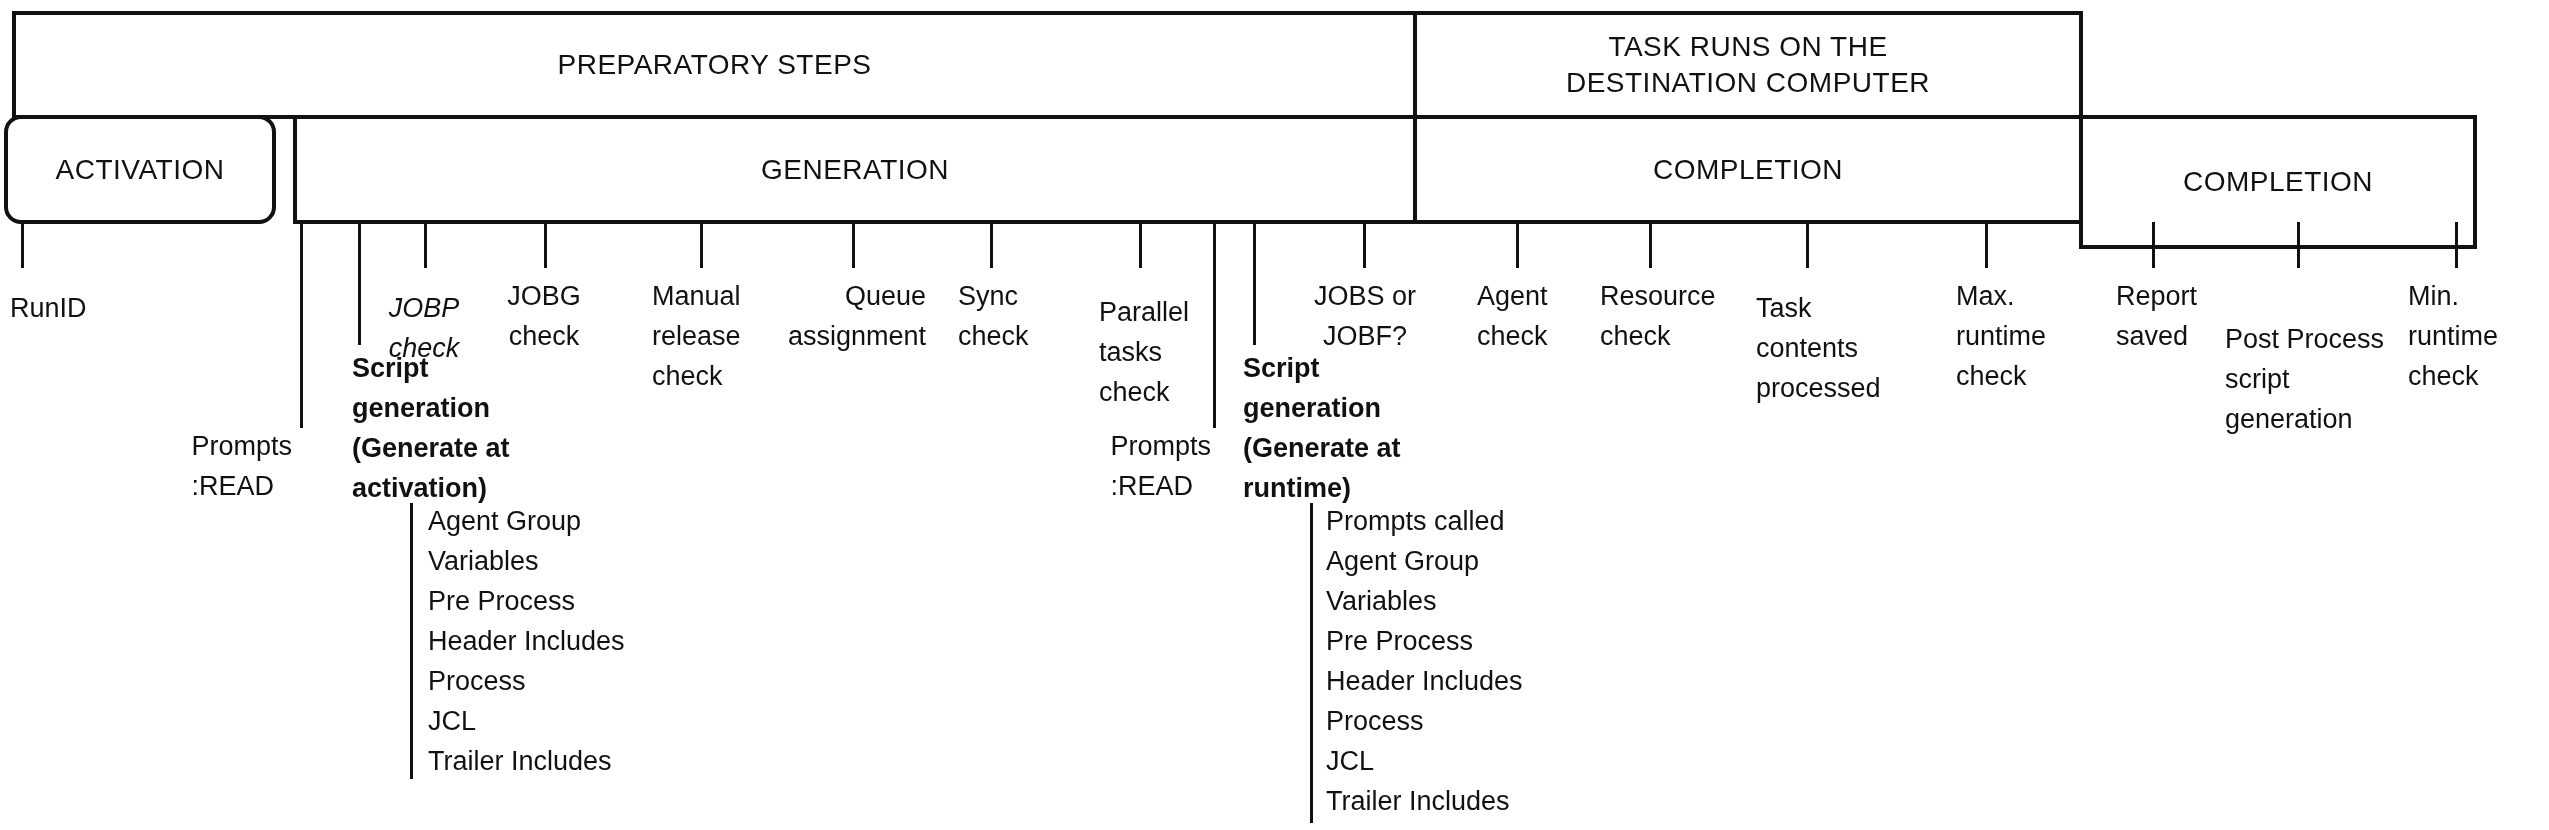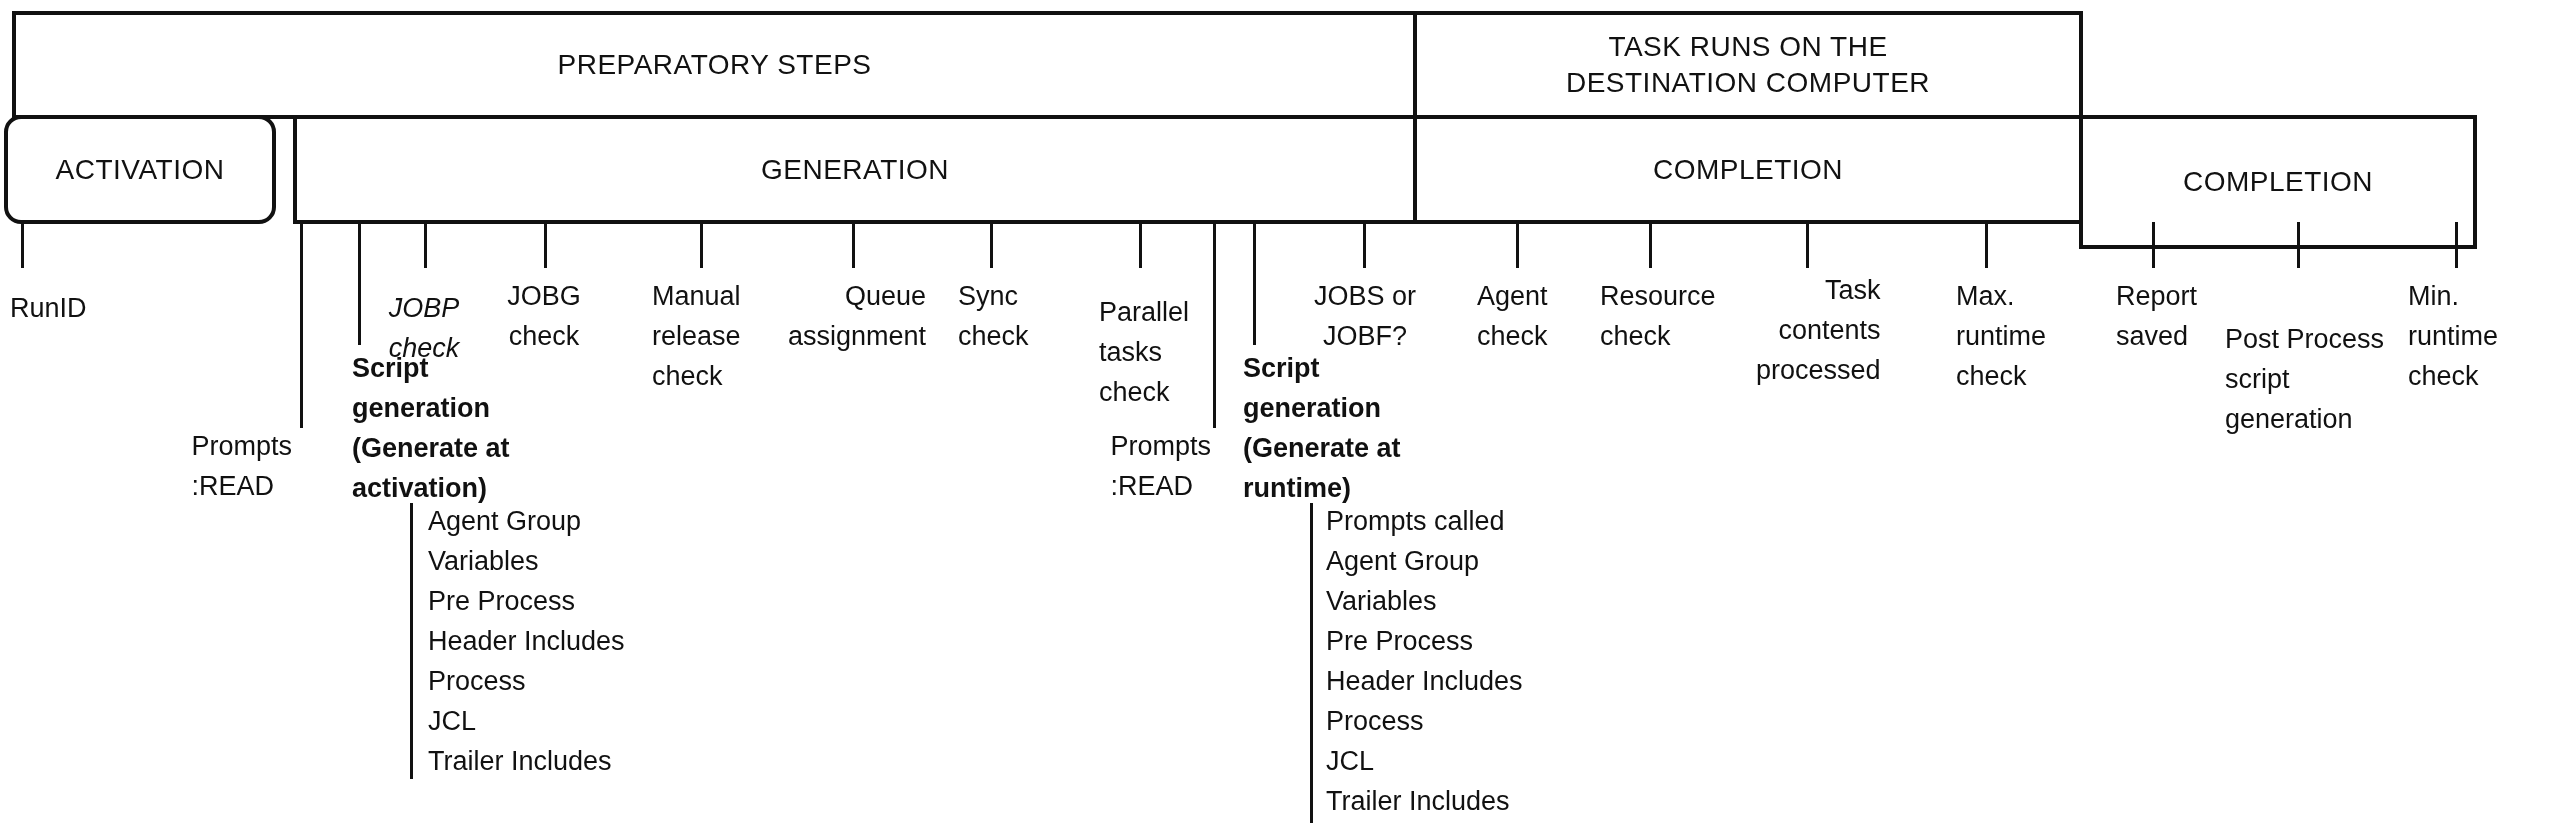--- a/index.html
+++ b/index.html
@@ -121,21 +121,21 @@
 
 <div class="lbl center" style="left:1300px;top:276px;width:130px;">JOBS or
 JOBF?</div>
 
 <div class="lbl" style="left:1477px;top:276px;">Agent
 check</div>
 
 <div class="lbl" style="left:1600px;top:276px;">Resource
 check</div>
 
-<div class="lbl" style="left:1756px;top:270px;text-align:right;">Task
+<div class="lbl" style="left:1756px;top:288px;">Task
 contents
 processed</div>
 
 <div class="lbl" style="left:1956px;top:276px;">Max.
 runtime
 check</div>
 
 <div class="lbl" style="left:2116px;top:276px;">Report
 saved</div>
 

